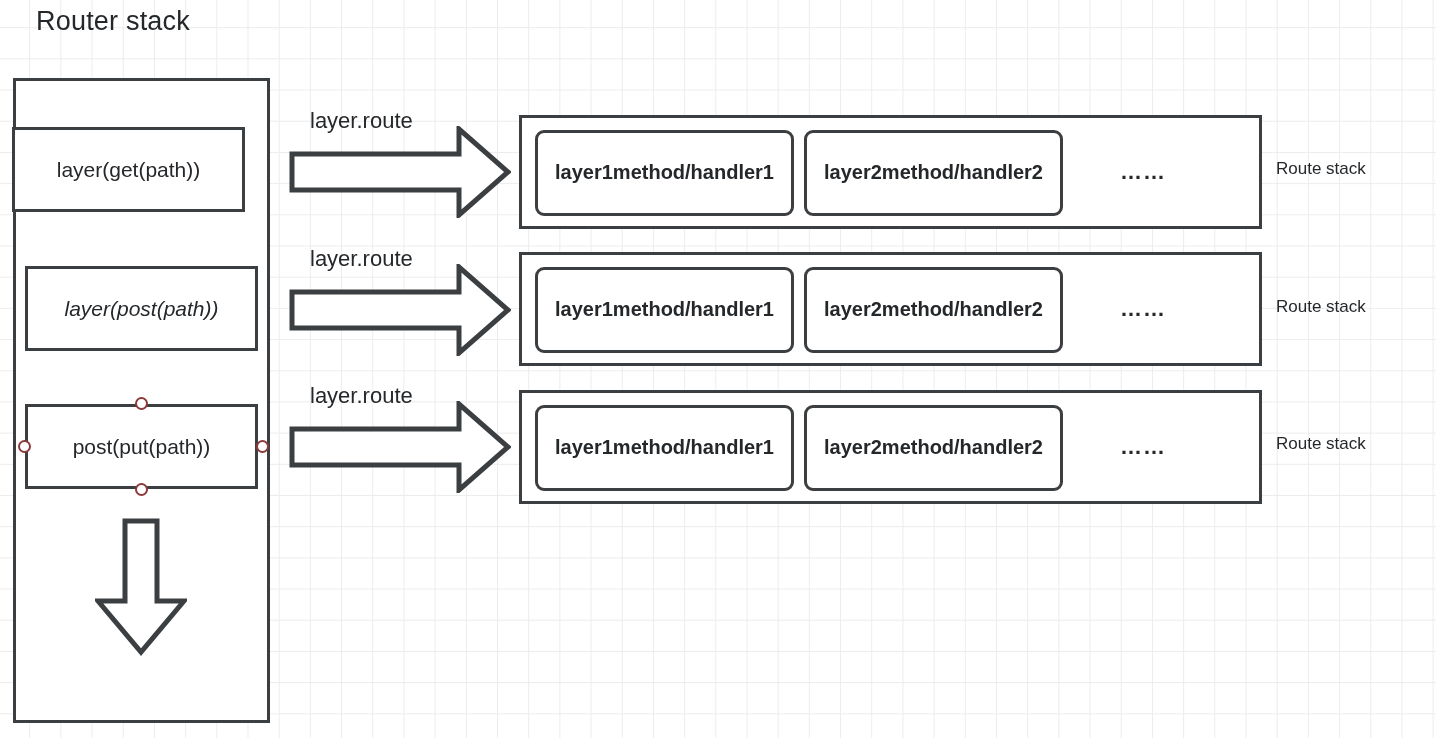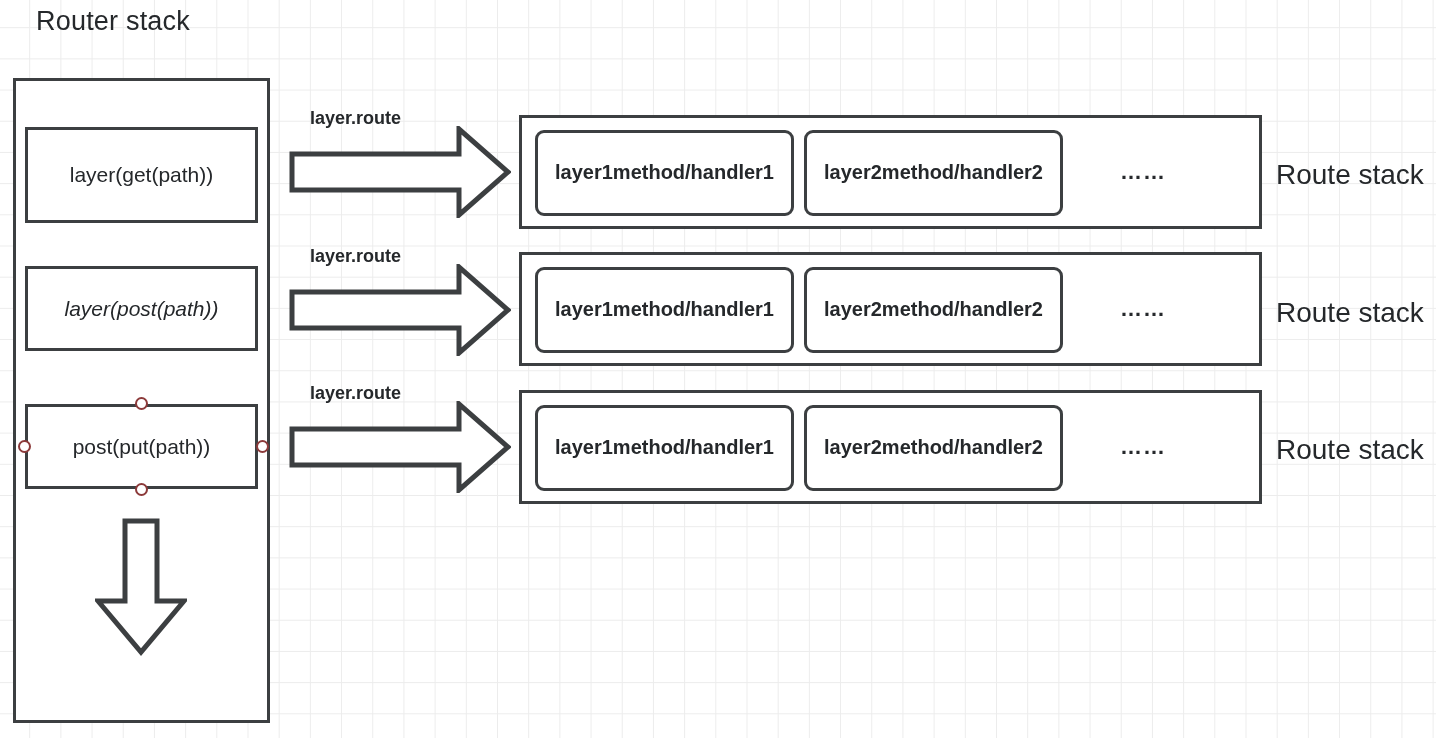--- a/index.html
+++ b/index.html
@@ -50,21 +50,21 @@
     background: #ffffff;
     border: 3px solid #3c3f41;
     box-sizing: border-box;
     display: flex;
     align-items: center;
     justify-content: center;
     font-size: 21px;
     color: #25282b;
     white-space: nowrap;
   }
-  #router-layer-get  { left: 25px;  top: 127px; width: 233px; height: 96px; }
+  #router-layer-get  { left: 12px;  top: 127px; width: 233px; height: 85px; }
   #router-layer-post { left: 25px;  top: 266px; width: 233px; height: 85px; font-style: italic; }
   #router-layer-put  { left: 25px;  top: 404px; width: 233px; height: 85px; }
 
   
   .handle {
     width: 13px;
     height: 13px;
     border: 2px solid #8c3a3a;
     border-radius: 50%;
     background: #ffffff;
@@ -78,24 +78,24 @@
   
   #router-down-arrow { left: 95px; top: 518px; width: 92px; height: 138px; }
 
   
   .route-arrow { width: 222px; height: 92px; }
   #route-arrow-1 { left: 289px; top: 126px; }
   #route-arrow-2 { left: 289px; top: 264px; }
   #route-arrow-3 { left: 289px; top: 401px; }
 
   .route-arrow-label {
-    font-size: 18px;
-    color: #25282b;
-    white-space: nowrap;
-    font-weight: bold;
+    font-size: 22px;
+    color: #25282b;
+    white-space: nowrap;
+    font-weight: normal;
   }
   #route-arrow-label-1 { left: 310px; top: 108px; }
   #route-arrow-label-2 { left: 310px; top: 246px; }
   #route-arrow-label-3 { left: 310px; top: 383px; }
 
   
   .route-stack-box {
     left: 519px;
     width: 743px;
     height: 114px;
@@ -137,21 +137,21 @@
     display: flex;
     align-items: center;
     font-size: 22px;
     letter-spacing: 1px;
     color: #25282b;
     font-weight: bold;
   }
 
   .route-stack-label {
     left: 1276px;
-    font-size: 28px;
+    font-size: 17px;
     color: #25282b;
     white-space: nowrap;
   }
   #route-stack-label-1 { top: 159px; }
   #route-stack-label-2 { top: 297px; }
   #route-stack-label-3 { top: 434px; }
 </style>
 </head>
 <body>
 

